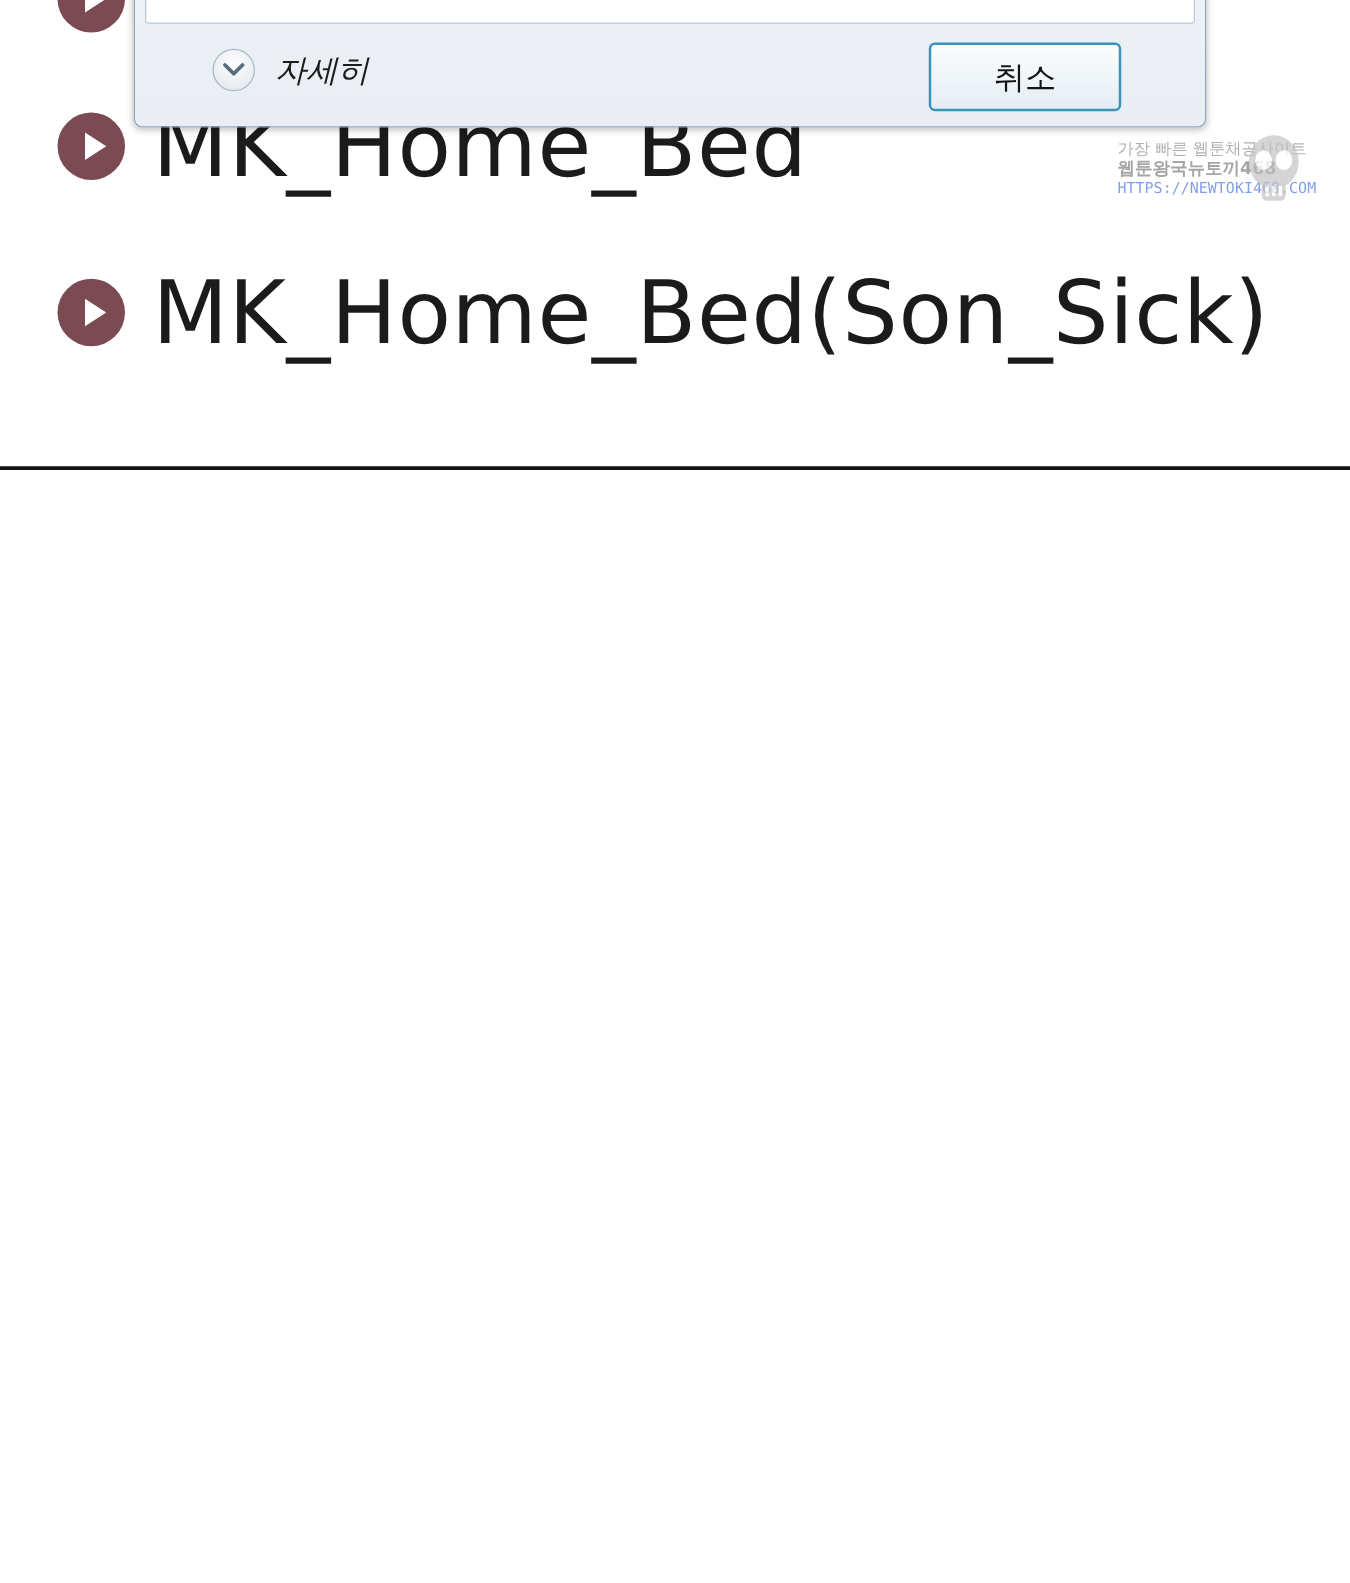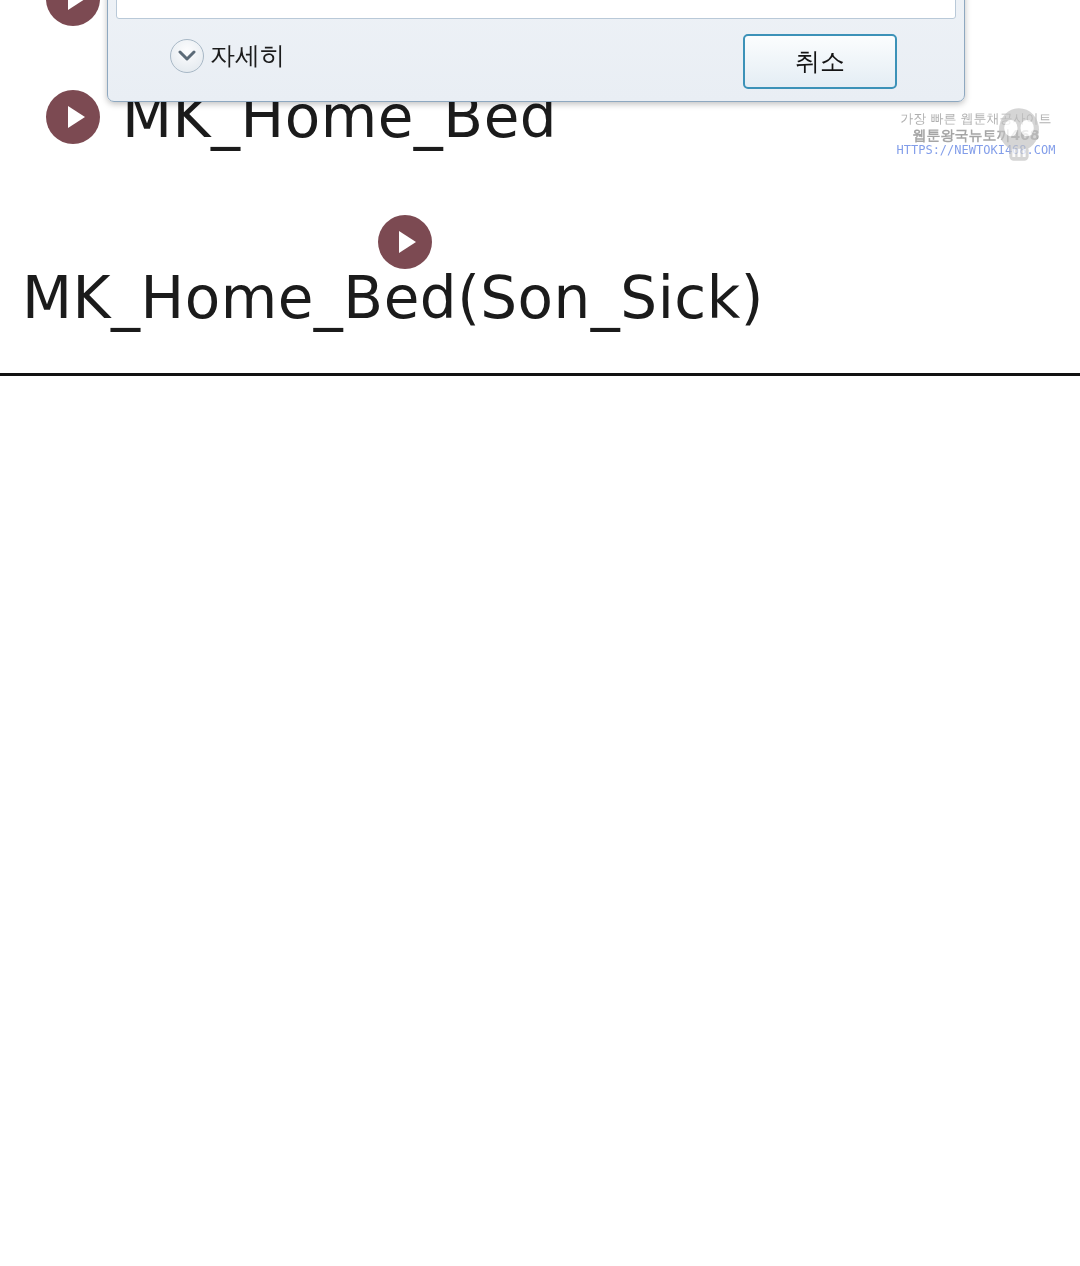--- a/index.html
+++ b/index.html
@@ -25,21 +25,21 @@
   }
   .media-row {
     position: absolute;
     left: 0;
     display: flex;
     align-items: center;
     height: 70px;
   }
   .media-row.row0 { top: -36px; }
   .media-row.row1 { top: 82px; }
-  .media-row.row2 { top: 215px; flex-direction: column; }
+  .media-row.row2 { top: 215px; }
 
   .play-icon {
     position: relative;
     flex: 0 0 auto;
     width: 54px; height: 54px;
     margin-left: 46px;
     border-radius: 50%;
     background: #7c4a52;
     display: flex;
     align-items: center;
@@ -49,21 +49,21 @@
     content: "";
     display: block;
     width: 0; height: 0;
     margin-left: 6px;
     border-left: 17px solid #ffffff;
     border-top: 11px solid transparent;
     border-bottom: 11px solid transparent;
   }
   .media-label {
     margin-left: 22px;
-    font-size: 58px;
+    font-size: 70px;
     line-height: 1;
     color: #1b1b1b;
     letter-spacing: 0.5px;
     white-space: nowrap;
     font-family: "DejaVu Sans", sans-serif;
     font-weight: 400;
   }
 
   
   .dialog {
@@ -86,23 +86,24 @@
   }
   .dialog-footer {
     position: absolute;
     left: 0; right: 0; bottom: 0;
     height: 84px;
   }
   .details-toggle {
     position: absolute;
     left: 62px; top: 22px;
     display: flex;
-    align-items: flex-start;
-    gap: 6px;
+    align-items: flex-end;
+    gap: 16px;
     cursor: default;
+    font-style: italic;
   }
   .chev-circle {
     width: 34px; height: 34px;
     border-radius: 50%;
     background: radial-gradient(circle at 50% 35%, #fdfdfe, #dfe6ec);
     border: 1px solid #a8b8c6;
     display: flex;
     align-items: center;
     justify-content: center;
   }
@@ -126,21 +127,21 @@
     align-items: center;
     justify-content: center;
     cursor: pointer;
   }
 
   
   .watermark {
     position: absolute;
     right: 22px; top: 110px;
     width: 164px;
-    text-align: center;
+    text-align: left;
     opacity: 0.55;
     user-select: none;
   }
   .wm-skull {
     position: absolute;
     right: 0; top: -10px;
     width: 78px; height: 74px;
     opacity: 0.8;
   }
   .wm-line1 {

